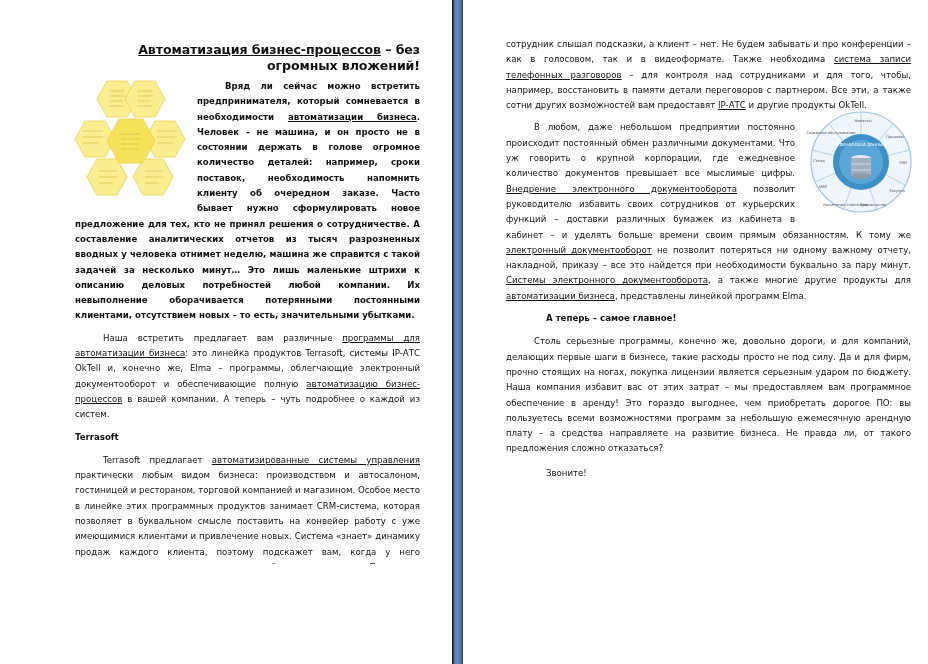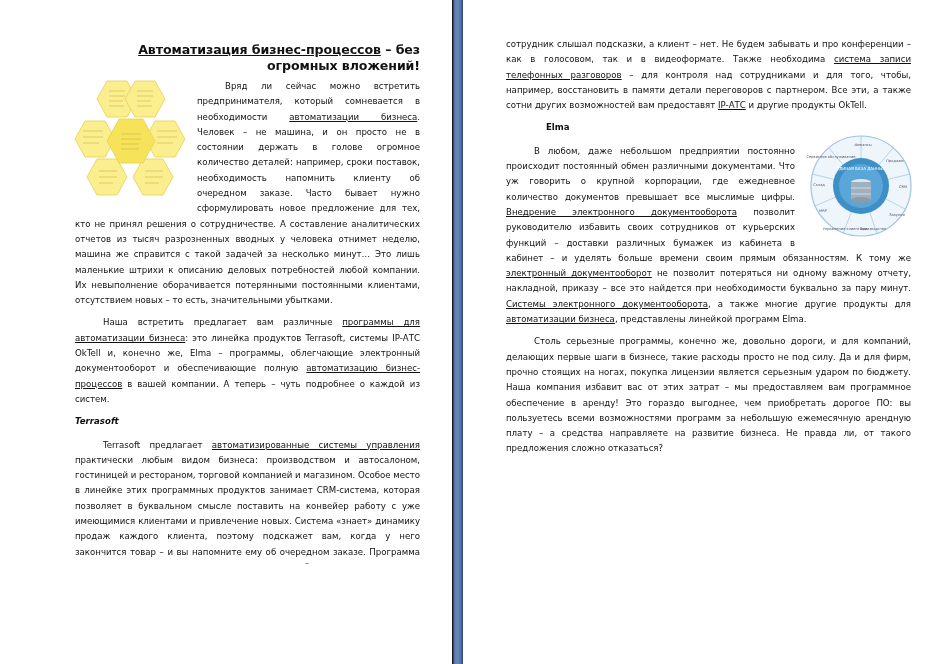--- a/index.html
+++ b/index.html
@@ -20,24 +20,24 @@
   .col { position:absolute; font-size:8.6px; line-height:15.3px; text-align:justify; }
   #page-left .col { left:75px; width:345px; top:38px; }
   #page-right .col { left:43px; width:405px; top:37px; }
   .title {
     font-size:12.6px; font-weight:bold; text-align:right; line-height:16px; margin:4px 0 5px 0;
     letter-spacing:-0.1px;
   }
   .title u { text-decoration:underline; }
   p { margin:0 0 7px 0; }
   .ind { text-indent:28px; }
-  .b { font-weight:normal; }
+  .b { font-weight:bold; }
   .h { font-weight:bold; margin:7px 0 8px 0; padding-left:1px; }
   #page-right .h { padding-left:40px; }
-  #page-left .h { padding-left:0;font-style:italic; }
+  #page-left .h { padding-left:0; }
   u { text-decoration:underline; }
   .fl-left { float:left; width:120px; height:135px; margin:0 8px 0 -6px; position:relative; }
   .fl-right { float:right; width:112px; height:104px; margin:-10px -6px 2px 10px; position:relative; }
   .hexwrap svg, .circwrap svg { display:block; }
 </style>
 </head>
 <body>
 
 <div class="page" id="page-left">
   <div class="col">
@@ -105,21 +105,20 @@
 </div>
 
 <div class="gutter"></div>
 
 <div class="page" id="page-right">
   <div class="col">
     <p>
       <span>сотрудник слышал подсказки, а клиент – нет. Не будем забывать и про конференции – как в голосовом, так и в видеоформате. Также необходима </span><u>система записи телефонных разговоров</u><span> – для контроля над сотрудниками и для того, чтобы, например, восстановить в памяти детали переговоров с партнером. Все эти, а также сотни других возможностей вам предоставят </span><u>IP-АТС</u><span> и другие продукты OkTell.</span>
     </p>
 
-    <div class="h">Elma</div>
 
     <div class="fl-right circwrap">
       <svg width="112" height="104" viewBox="0 0 112 104">
         <circle cx="56" cy="52" r="50" fill="#eef5fb" stroke="#9cc3e0" stroke-width="1.2"></circle>
         <g stroke="#a9c9e4" stroke-width="0.8">
           <line x1="56" y1="52" x2="56" y2="2"></line>
             <line x1="56" y1="52" x2="88" y2="14"></line>
             <line x1="56" y1="52" x2="105" y2="40"></line>
           <line x1="56" y1="52" x2="100" y2="75"></line>
             <line x1="56" y1="52" x2="72" y2="100"></line>
@@ -147,17 +146,21 @@
           <text x="14" y="52">Склад</text>
           <text x="26" y="24">Сервисное обслуживание</text>
         </g>
       </svg>
     </div>
 
     <p class="ind">
       <span>В любом, даже небольшом предприятии постоянно происходит постоянный обмен различными документами. Что уж говорить о крупной корпорации, где ежедневное количество документов превышает все мыслимые цифры. </span><u>Внедрение электронного документооборота</u><span> позволит руководителю избавить своих сотрудников от курьерских функций – доставки различных бумажек из кабинета в кабинет – и уделять больше времени своим прямым обязанностям. К тому же </span><u>электронный документооборот</u><span> не позволит потеряться ни одному важному отчету, накладной, приказу – все это найдется при необходимости буквально за пару минут. </span><u>Системы электронного документооборота</u><span>, а также многие другие продукты для </span><u>автоматизации бизнеса</u><span>, представлены линейкой программ Elma.</span>
     </p>
 
+    <div class="h">А теперь – самое главное!</div>
 
     <p class="ind">Столь серьезные программы, конечно же, довольно дороги, и для компаний, делающих первые шаги в бизнесе, такие расходы просто не под силу. Да и для фирм, прочно стоящих на ногах, покупка лицензии является серьезным ударом по бюджету. Наша компания избавит вас от этих затрат – мы предоставляем вам программное обеспечение в аренду! Это гораздо выгоднее, чем приобретать дорогое ПО: вы пользуетесь всеми возможностями программ за небольшую ежемесячную арендную плату – а средства направляете на развитие бизнеса. Не правда ли, от такого предложения сложно отказаться?</p>
 
+    <p style="padding-left:40px;margin-top:9px;">
+      <span>Звоните!</span>
+    </p>
   </div>
 </div>
 
 </body></html>

